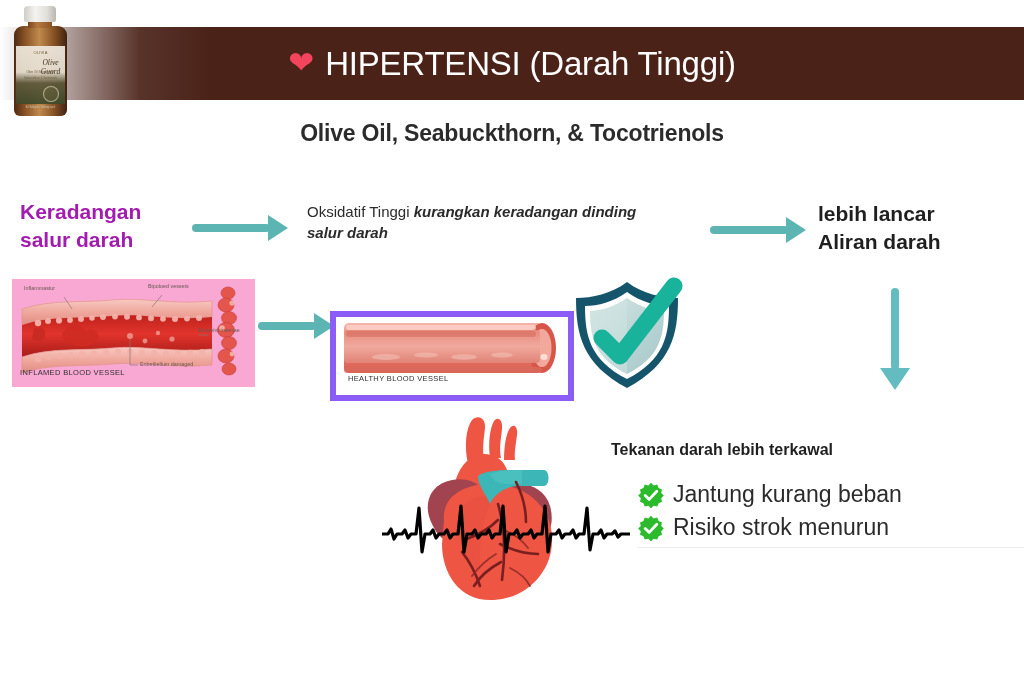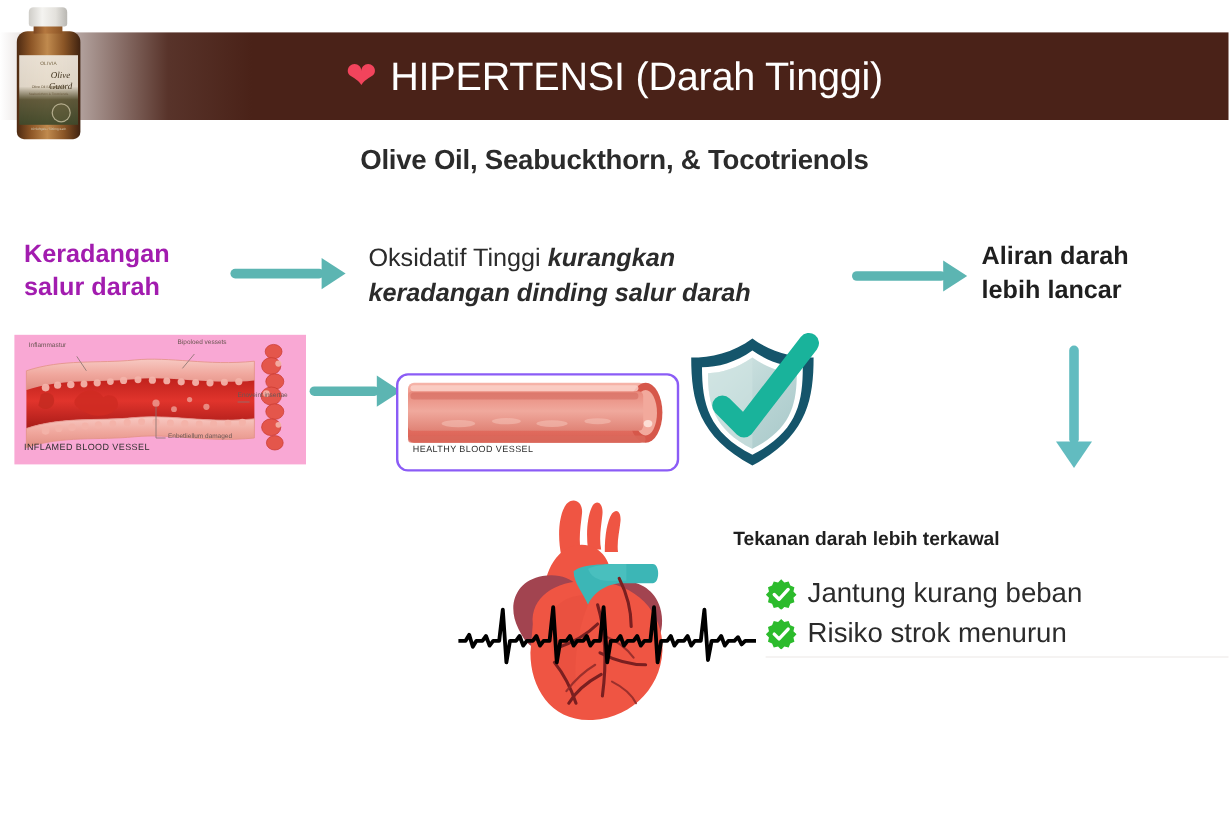--- a/index.html
+++ b/index.html
@@ -162,21 +162,21 @@
     font-size: 21px;
     font-weight: bold;
     color: #a21caf;
     line-height: 1.32;
   }
   .txt-mid {
     position: absolute;
     left: 307px;
     top: 202px;
     width: 350px;
-    font-size: 21px;
+    font-size: 15px;
     color: #2b2b2b;
     line-height: 1.38;
   }
   .txt-mid .em {
     font-weight: bold;
     font-style: italic;
   }
   .txt-right {
     position: absolute;
     left: 818px;
@@ -240,22 +240,22 @@
     background: #f9a8d4;
     overflow: hidden;
   }
   .panel-healthy {
     position: absolute;
     left: 330px;
     top: 311px;
     width: 232px;
     height: 78px;
     background: #ffffff;
-    border: 2px solid #8b5cf6;
-    border-radius: 10px;
+    border: 6px solid #8b5cf6;
+    border-radius: 0;
     overflow: hidden;
   }
   .vlabel {
     position: absolute;
     font-size: 7.5px;
     color: #2f2f2f;
     letter-spacing: 0.35px;
     white-space: nowrap;
   }
   .vtiny {
@@ -369,22 +369,22 @@
     <span>Oksidatif Tinggi</span>
     <span class="em">kurangkan keradangan dinding salur darah</span>
   </div>
 
   <div class="arrow-h" style="left:710px; top:217px; width:96px;">
     <div class="shaft" style="width:78px;"></div>
     <div class="head" style="left:76px;"></div>
   </div>
 
   <div class="txt-right">
+    <div>lebih lancar</div>
     <div>Aliran darah</div>
-    <div>lebih lancar</div>
   </div>
 
   <div class="arrow-v" style="left:880px; top:288px; height:102px;">
     <div class="shaft" style="height:82px;"></div>
     <div class="head" style="top:80px;"></div>
   </div>
 
   <div class="panel-inflamed">
     <svg width="243" height="108" viewBox="0 0 243 108">
       <defs>

